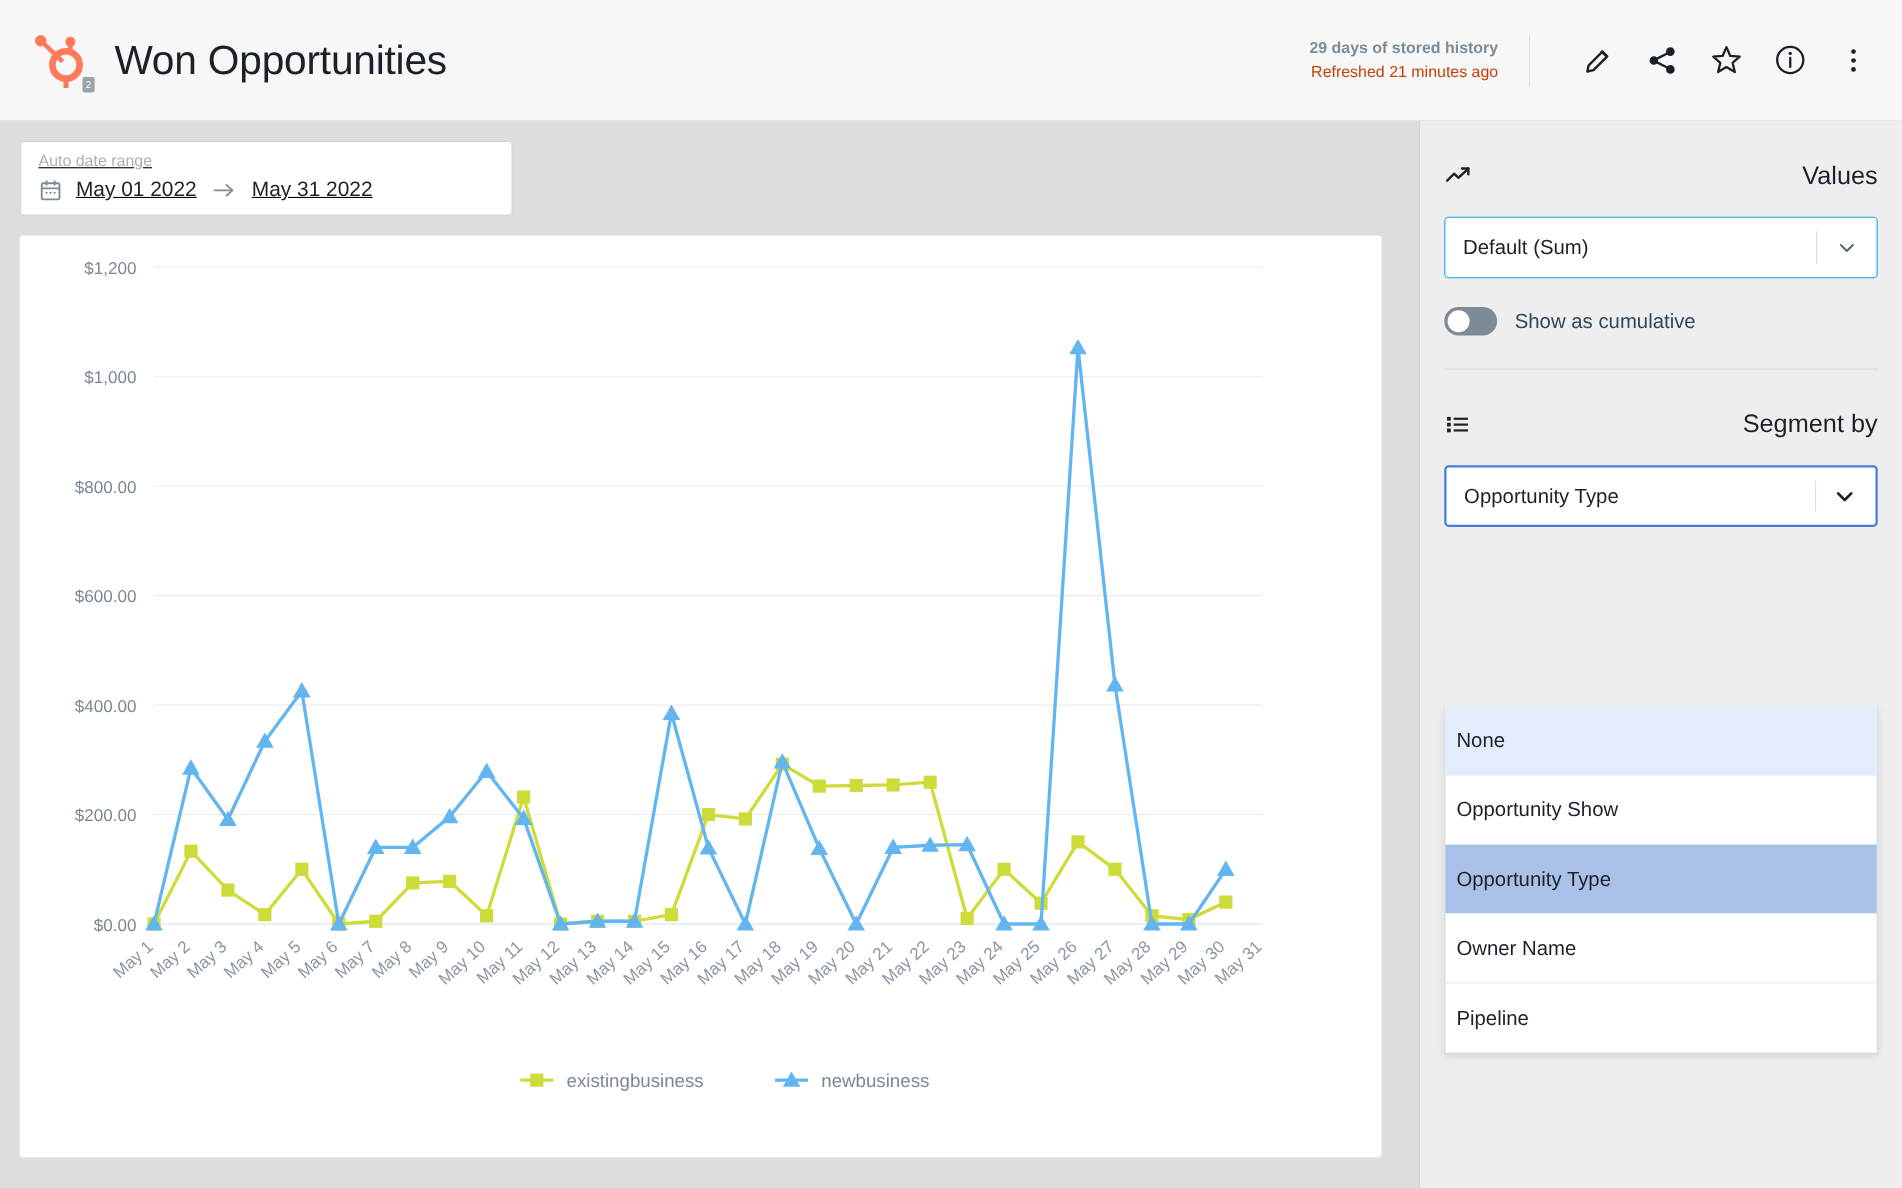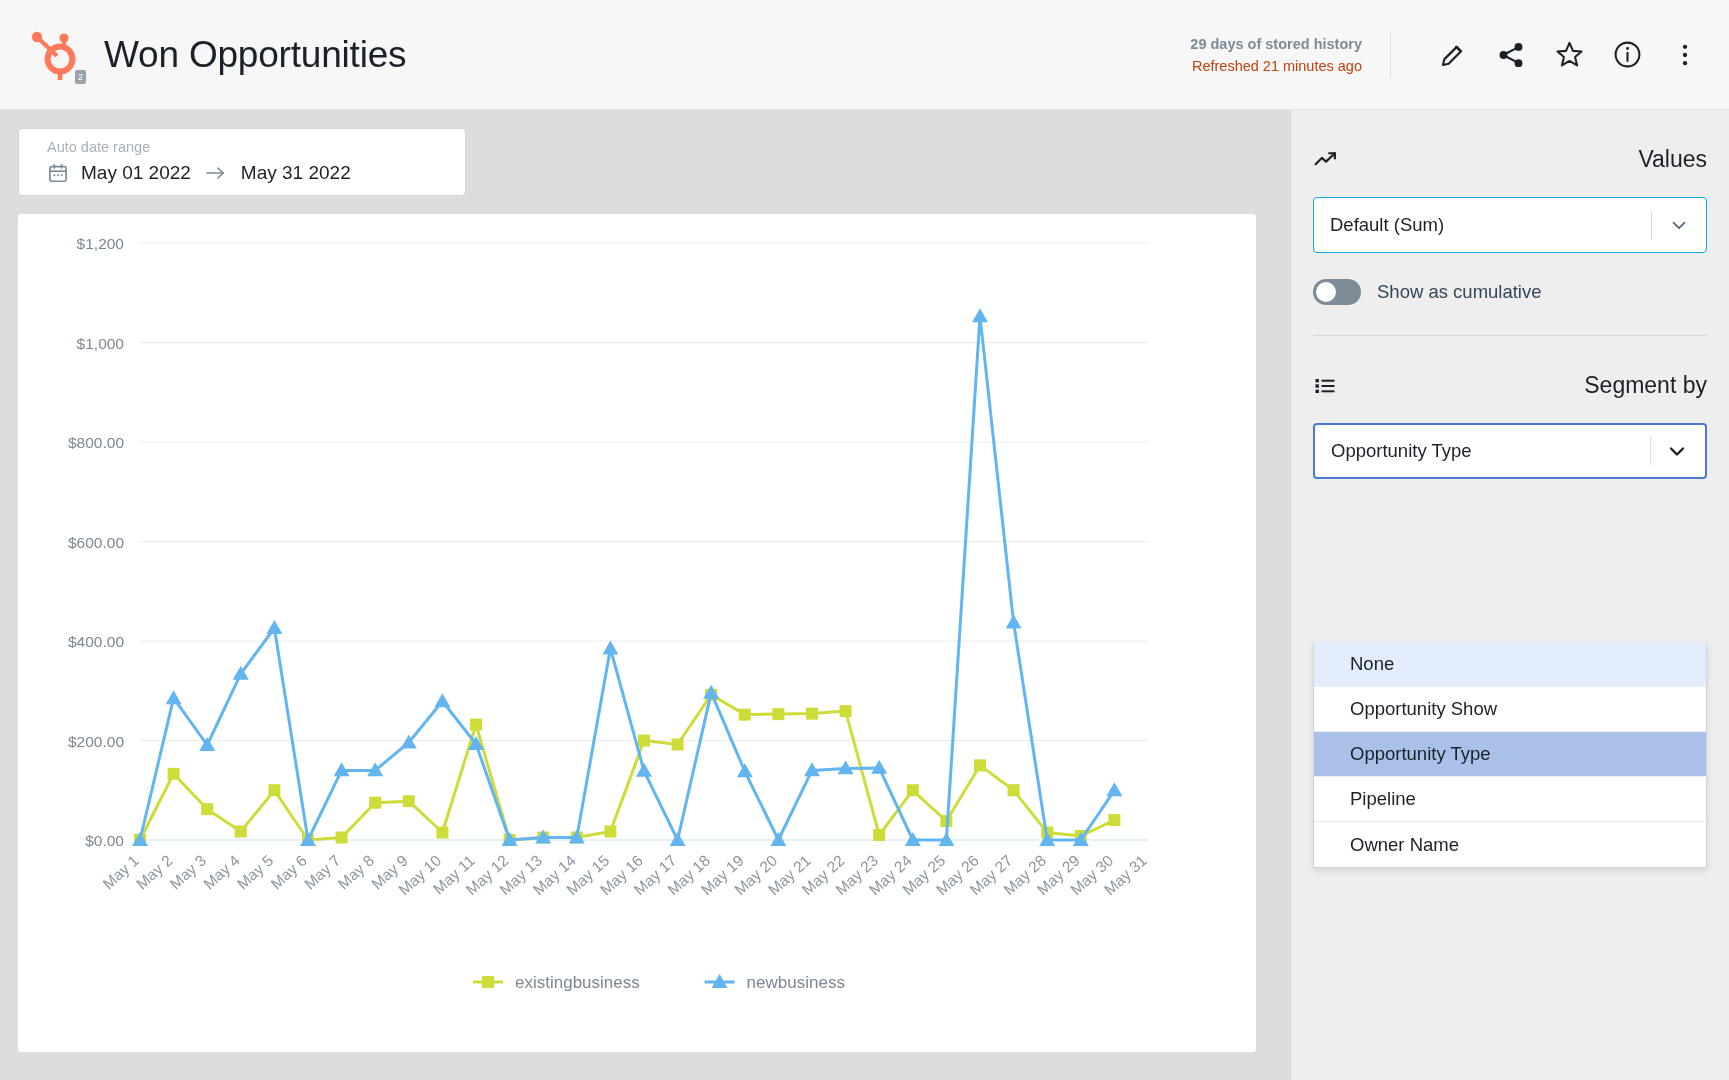--- a/index.html
+++ b/index.html
@@ -57,21 +57,22 @@
     position: absolute; left: 0; top: 110px;
     width: 1290px; height: 970px;
     background: #dddddd;
     padding: 18px;
   }
   .daterange {
     width: 448px; height: 68px;
     background: #ffffff;
     border: 1px solid #cfd4d9;
     border-radius: 4px;
-    padding: 8px 14px 0 28px;
+    padding: 8px 14px 0 16px;
+    text-decoration: underline;
   }
   .daterange-label { font-size: 14.5px; color: #a8b0b8; line-height: 20px; }
   .daterange-row { display: flex; margin-top: 2px; }
   .daterange-val {
     font-size: 19px; color: #1b2129; font-weight: 400; line-height: 28px;
   }
   .cal-icon { margin-right: 12px; display: flex; align-items: center; color: #7c8b96; }
   .arrow-icon { margin: 0 14px; color: #7c8b96; display: flex; align-items: center; }
 
   .chart-card {
@@ -142,22 +143,22 @@
 
   .dropdown {
     position: absolute; left: 22px; right: 22px;
     background: #ffffff;
     border: 1px solid #cbd6e2;
     border-top: none;
     box-shadow: 0 3px 7px rgba(0,0,0,0.10);
     z-index: 20;
   }
   .dd-item {
-    height: 45px; display: flex; align-items: center;
-    padding-left: 36px; font-size: 18.5px; color: #1b2129;
+    height: 63px; display: flex; align-items: center;
+    padding-left: 10px; font-size: 18.5px; color: #1b2129;
     cursor: pointer;
     border-bottom: 1px solid #eaeef2;
     text-align: right;
   }
   .dd-item:last-child { border-bottom: none; }
   .dd-item.hover    { background: #e3ecfa; }
   .dd-item.selected { background: #a9c1e8; }
 </style>
 </head>
 <body>
@@ -423,16 +424,16 @@
             <polyline points="6,9.5 12,15.5 18,9.5"></polyline>
           </svg>
       </span>
     </div>
   </div>
 
   <div class="dropdown" style="top:532px;">
     <div class="dd-item hover">None</div>
     <div class="dd-item">Opportunity Show</div>
     <div class="dd-item selected">Opportunity Type</div>
+    <div class="dd-item">Owner Name</div>
     <div class="dd-item">Pipeline</div>
-    <div class="dd-item">Owner Name</div>
   </div>
 </div>
 
 </body></html>

